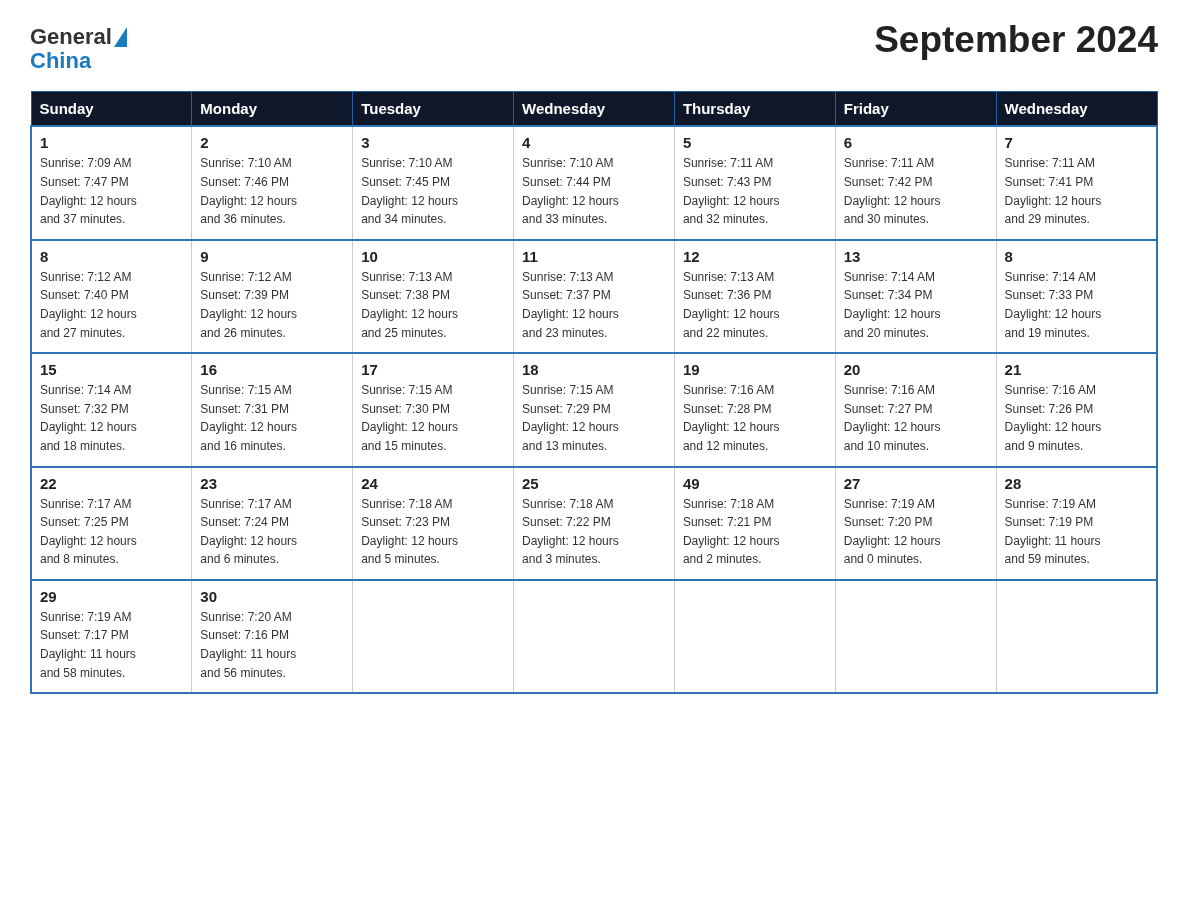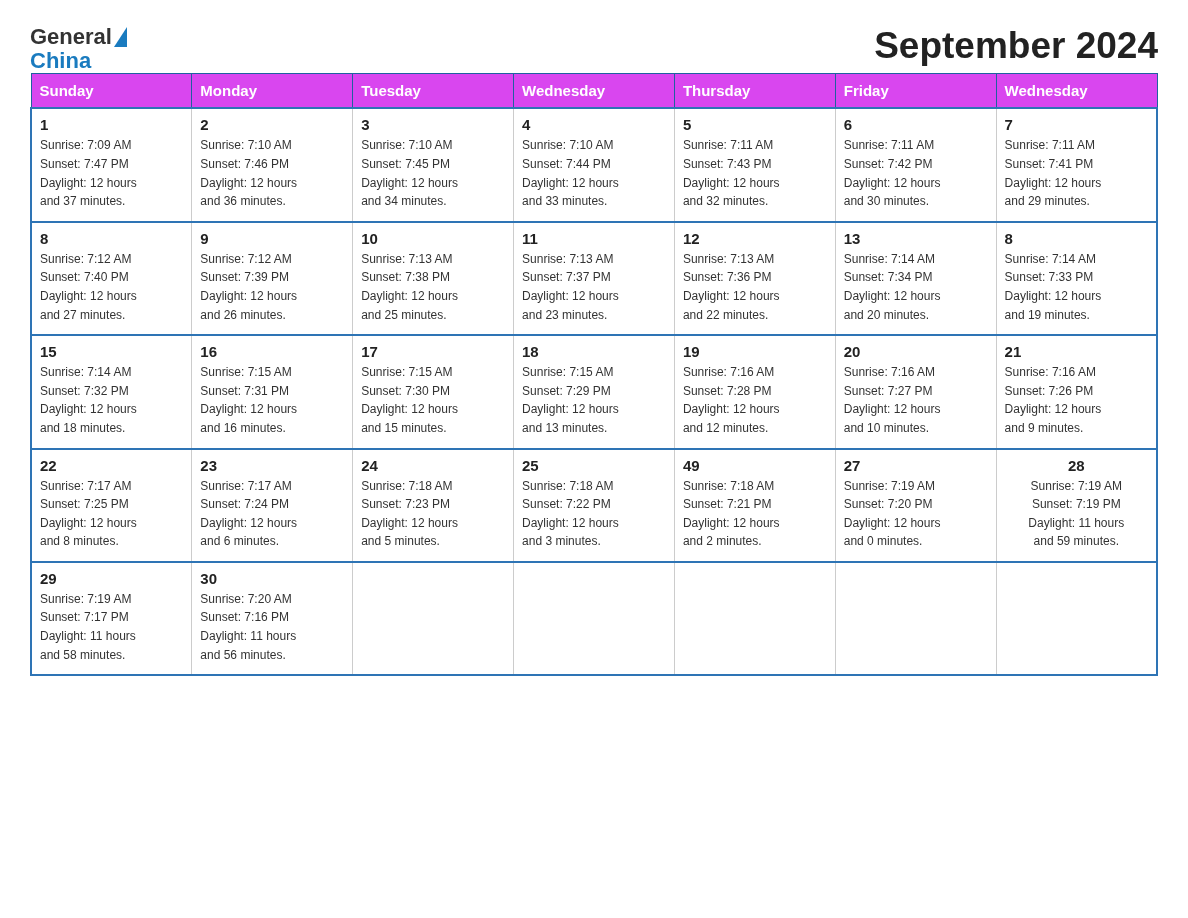--- a/index.html
+++ b/index.html
@@ -6,21 +6,22 @@
     body {
       font-family: Arial, Helvetica, sans-serif;
       background: #fff;
       width: 1188px;
       min-height: 918px;
       padding: 20px 30px 30px 30px;
     }
     .header-area {
       display: flex;
       justify-content: space-between;
-      align-items: center;
+      align-items: flex-start;
+      margin-bottom: 18px;
     }
     .logo-area {
       display: flex;
       align-items: center;
       padding-top: 5px;
     }
     .title-area {
       text-align: right;
     }
     .calendar-title {
@@ -33,21 +34,21 @@
       font-size: 20px;
       color: #444;
       margin-top: 4px;
     }
     table {
       width: 100%;
       border-collapse: collapse;
       table-layout: fixed;
     }
     thead tr th {
-      background-color: #d946ef;
+      background-color: #0f172a;
       color: #fff;
       font-size: 15px;
       font-weight: bold;
       padding: 8px 8px;
       text-align: left;
       border: 1px solid #2060a0;
     }
     tbody tr td {
       vertical-align: top;
       padding: 7px 8px 10px 8px;
@@ -218,21 +219,21 @@
           <div class="day-info">Sunrise: 7:18 AM<br>Sunset: 7:22 PM<br>Daylight: 12 hours<br>and 3 minutes.</div>
         </td>
         <td>
           <span class="day-num">49</span>
           <div class="day-info">Sunrise: 7:18 AM<br>Sunset: 7:21 PM<br>Daylight: 12 hours<br>and 2 minutes.</div>
         </td>
         <td>
           <span class="day-num">27</span>
           <div class="day-info">Sunrise: 7:19 AM<br>Sunset: 7:20 PM<br>Daylight: 12 hours<br>and 0 minutes.</div>
         </td>
-        <td style="border-right: 2px solid rgb(46, 116, 181); text-align: center;">
+        <td style="border-right: 2px solid rgb(46, 116, 181);">
           <span class="day-num">28</span>
           <div class="day-info">Sunrise: 7:19 AM<br>Sunset: 7:19 PM<br>Daylight: 11 hours<br>and 59 minutes.</div>
         </td>
       </tr>
       <tr style="border-top: 2px solid rgb(46, 116, 181);">
         <td style="border-left: 2px solid rgb(46, 116, 181); border-bottom: 2px solid rgb(46, 116, 181);">
           <span class="day-num">29</span>
           <div class="day-info">Sunrise: 7:19 AM<br>Sunset: 7:17 PM<br>Daylight: 11 hours<br>and 58 minutes.</div>
         </td>
         <td style="border-bottom: 2px solid rgb(46, 116, 181);">

